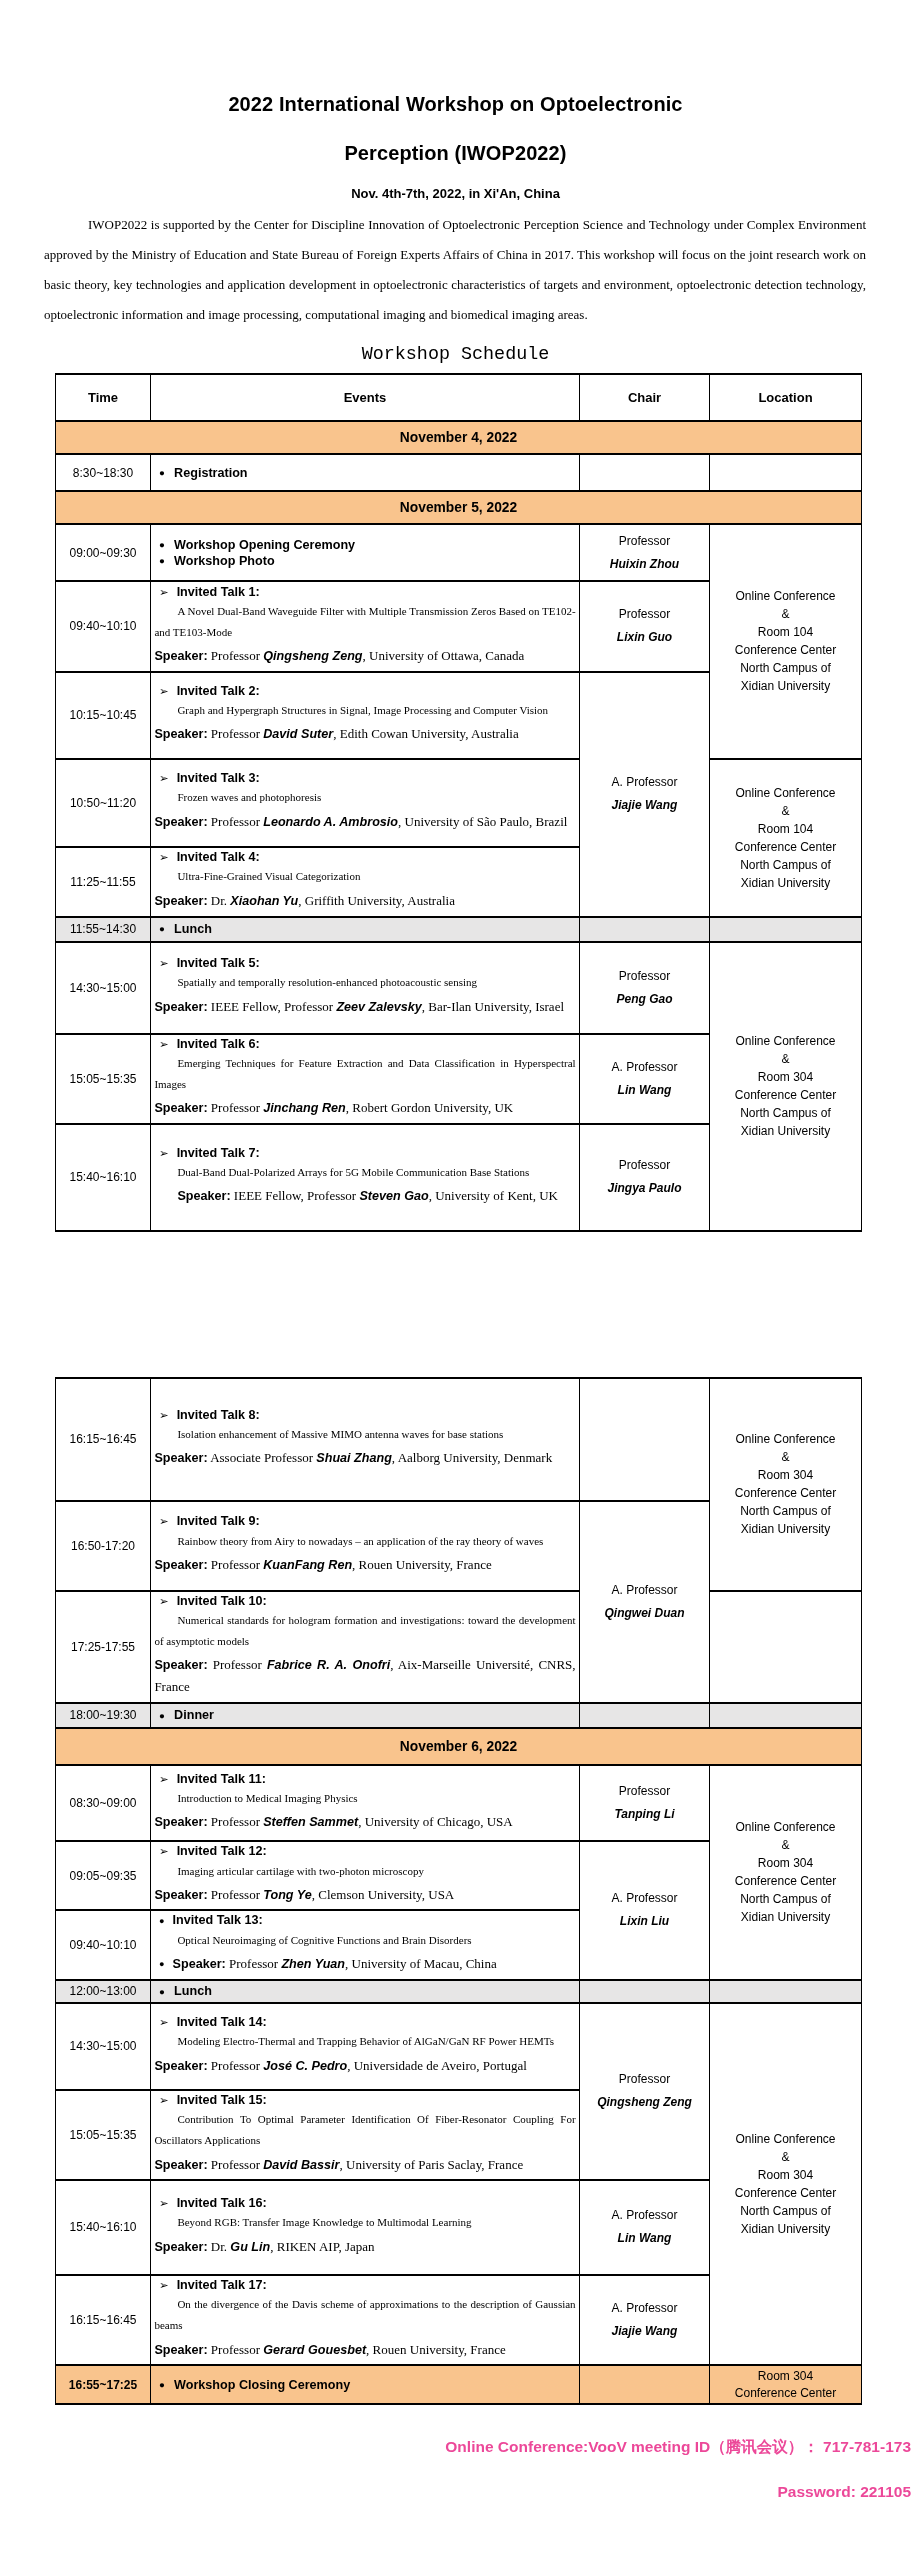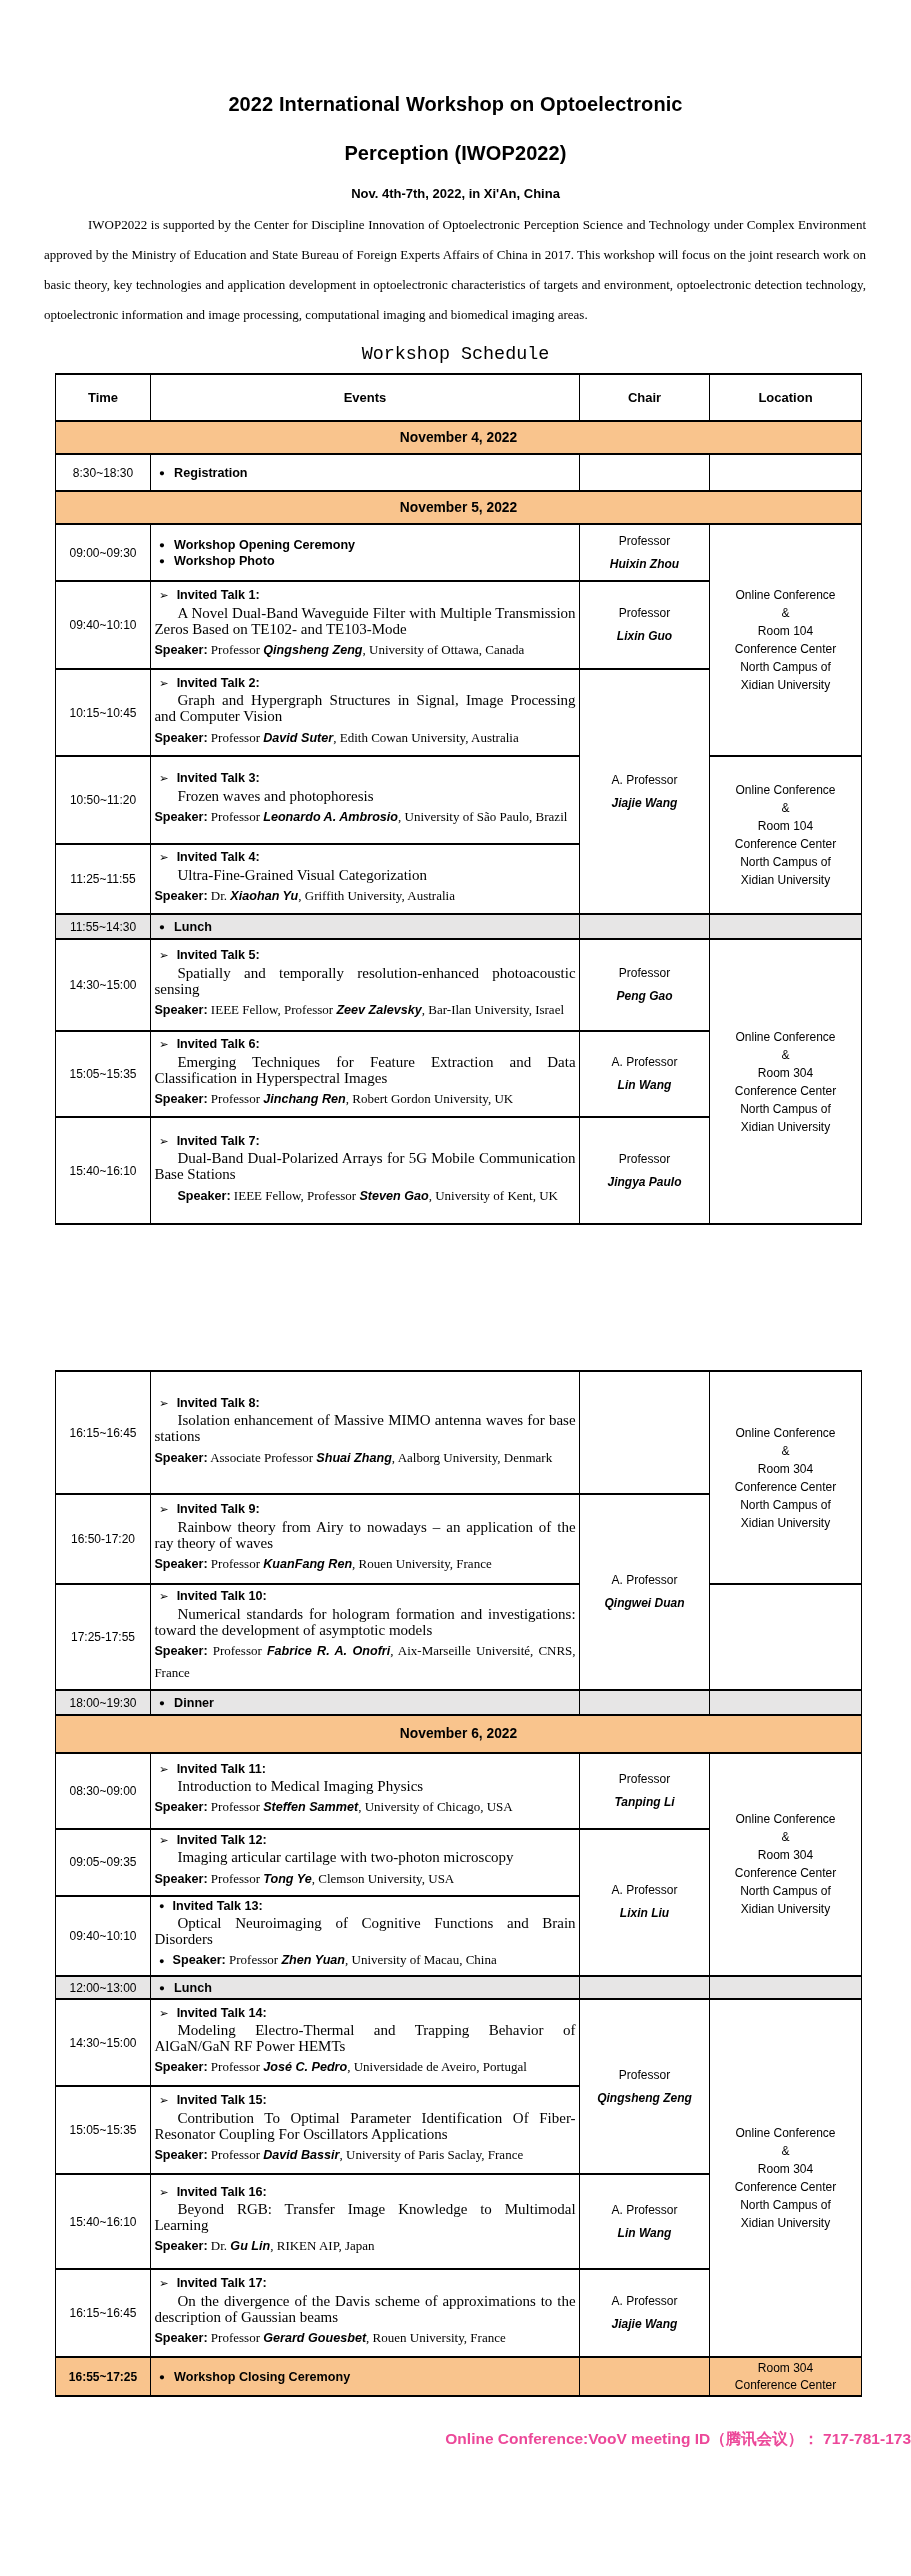--- a/index.html
+++ b/index.html
@@ -36,22 +36,22 @@
   .cname{font-weight:bold;font-style:italic;}
   td.loc{text-align:center;font-size:12px;line-height:18px;white-space:pre-line;}
   td.ev{padding:3.4px 6.9px;}
   .evline{margin:2.3px 0;font-size:12.6px;font-weight:bold;}
   .evline .dot{margin:0 9.2px 0 4.6px;font-size:9.8px;vertical-align:0.6px;}
   .tl{margin:1.1px 0;font-size:12.6px;}
   .tl .arrow{margin:0 8px 0 4.6px;font-size:11.5px;}
   .tl .dot{margin:0 8px 0 4.6px;font-size:9.2px;vertical-align:0.6px;}
   .tlabel{font-weight:bold;font-size:12.6px;}
   .ttitle{
-    margin:2.3px 0;font-family:"Liberation Serif",serif;font-size:15px;
-    line-height:16px;text-indent:23px;text-align:justify;
+    margin:2.3px 0;font-family:"Liberation Serif",serif;font-size:11px;
+    line-height:21px;text-indent:23px;text-align:justify;
   }
   .sp{margin:2.3px 0;font-size:12.6px;line-height:22px;text-align:justify;}
   .sp.indent{text-indent:23px;}
   .slabel{font-weight:bold;}
   .spre,.spost{font-family:"Liberation Serif",serif;font-size:13px;}
   .sname{font-weight:bold;font-style:italic;}
   tr.close-row td{background:#F9C48D;}
   tr.close-row td.time{font-weight:bold;}
   tr.close-row td.loc{line-height:17px;}
   table.part2{margin-top:145px;}
@@ -403,16 +403,17 @@
       <td class="loc">Room 304
 Conference Center</td>
     </tr>
   </tbody>
     </table>
 
   <div class="footer">
     <div>
       <span class="f-label">Online Conference:</span><span>VooV meeting ID（腾讯会议）：  717-781-173</span>
     </div>
+    <div class="f-line2">Password: 221105</div>
   </div>
 
 </div>
 
 
 </body></html>

